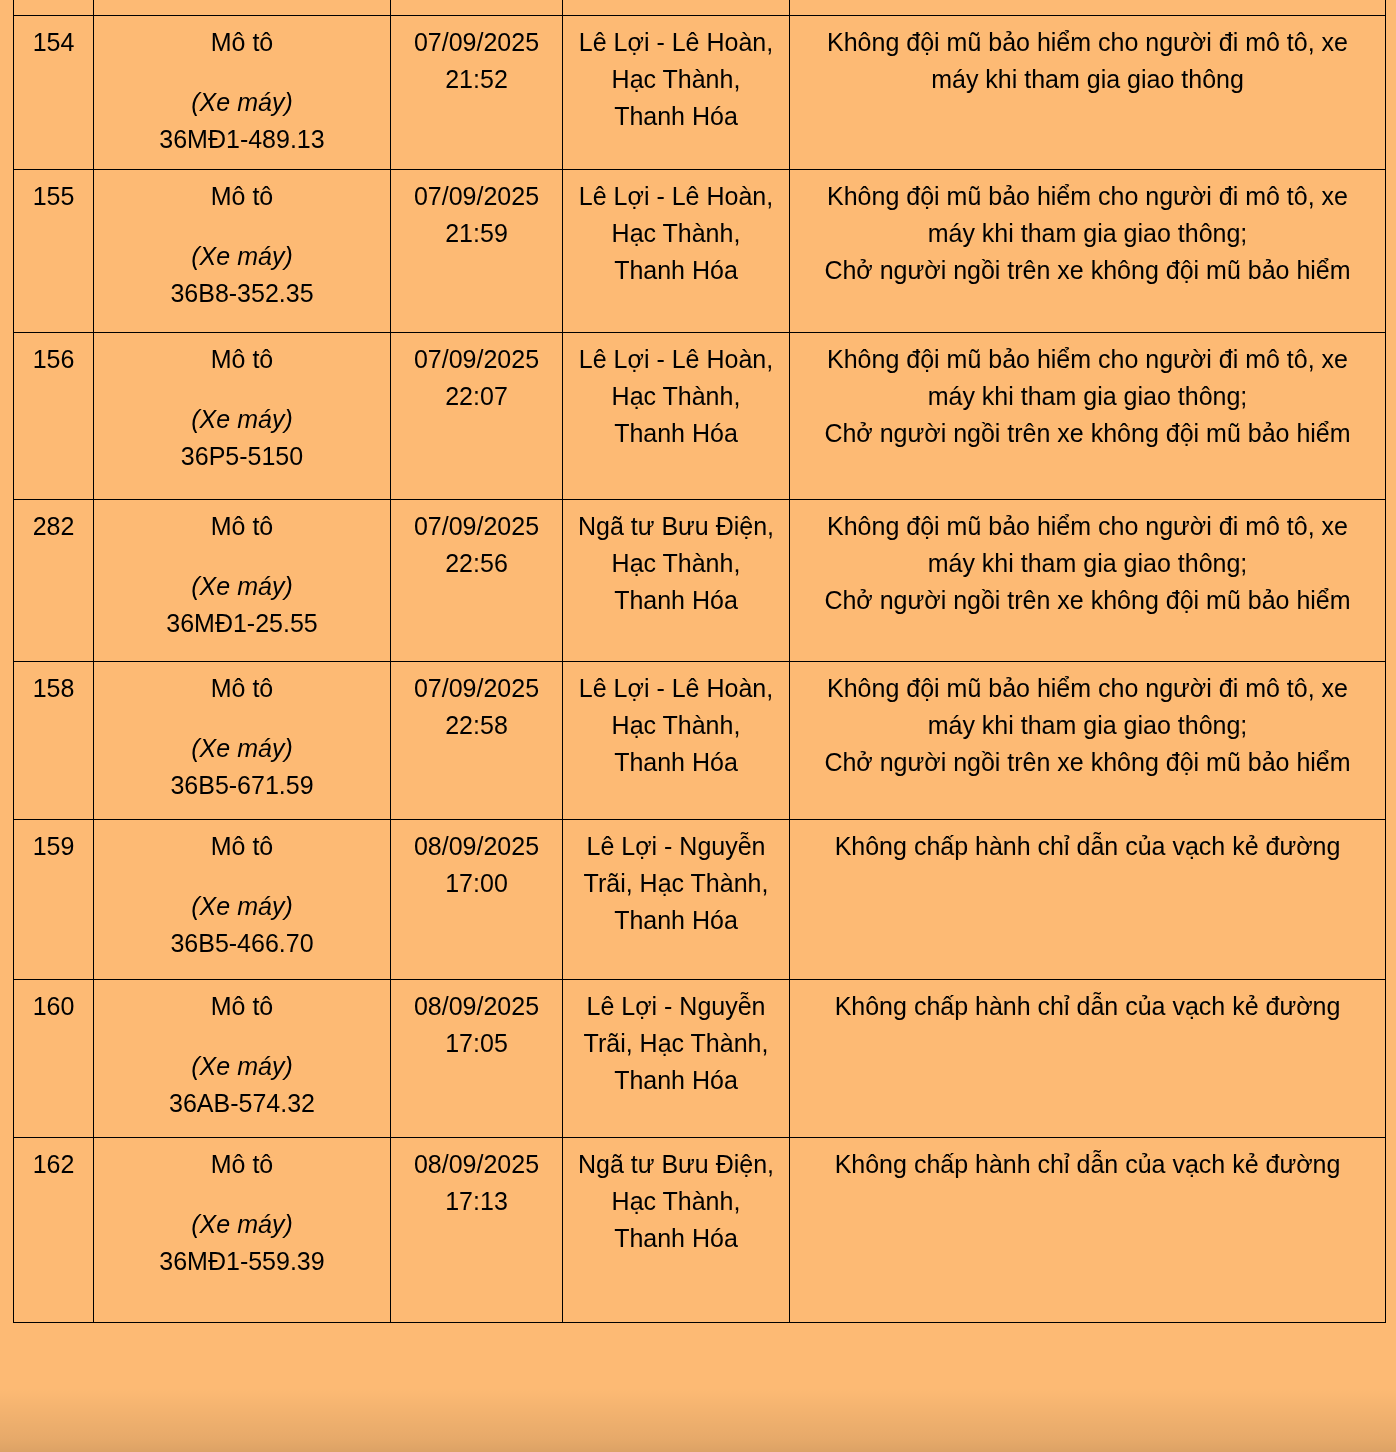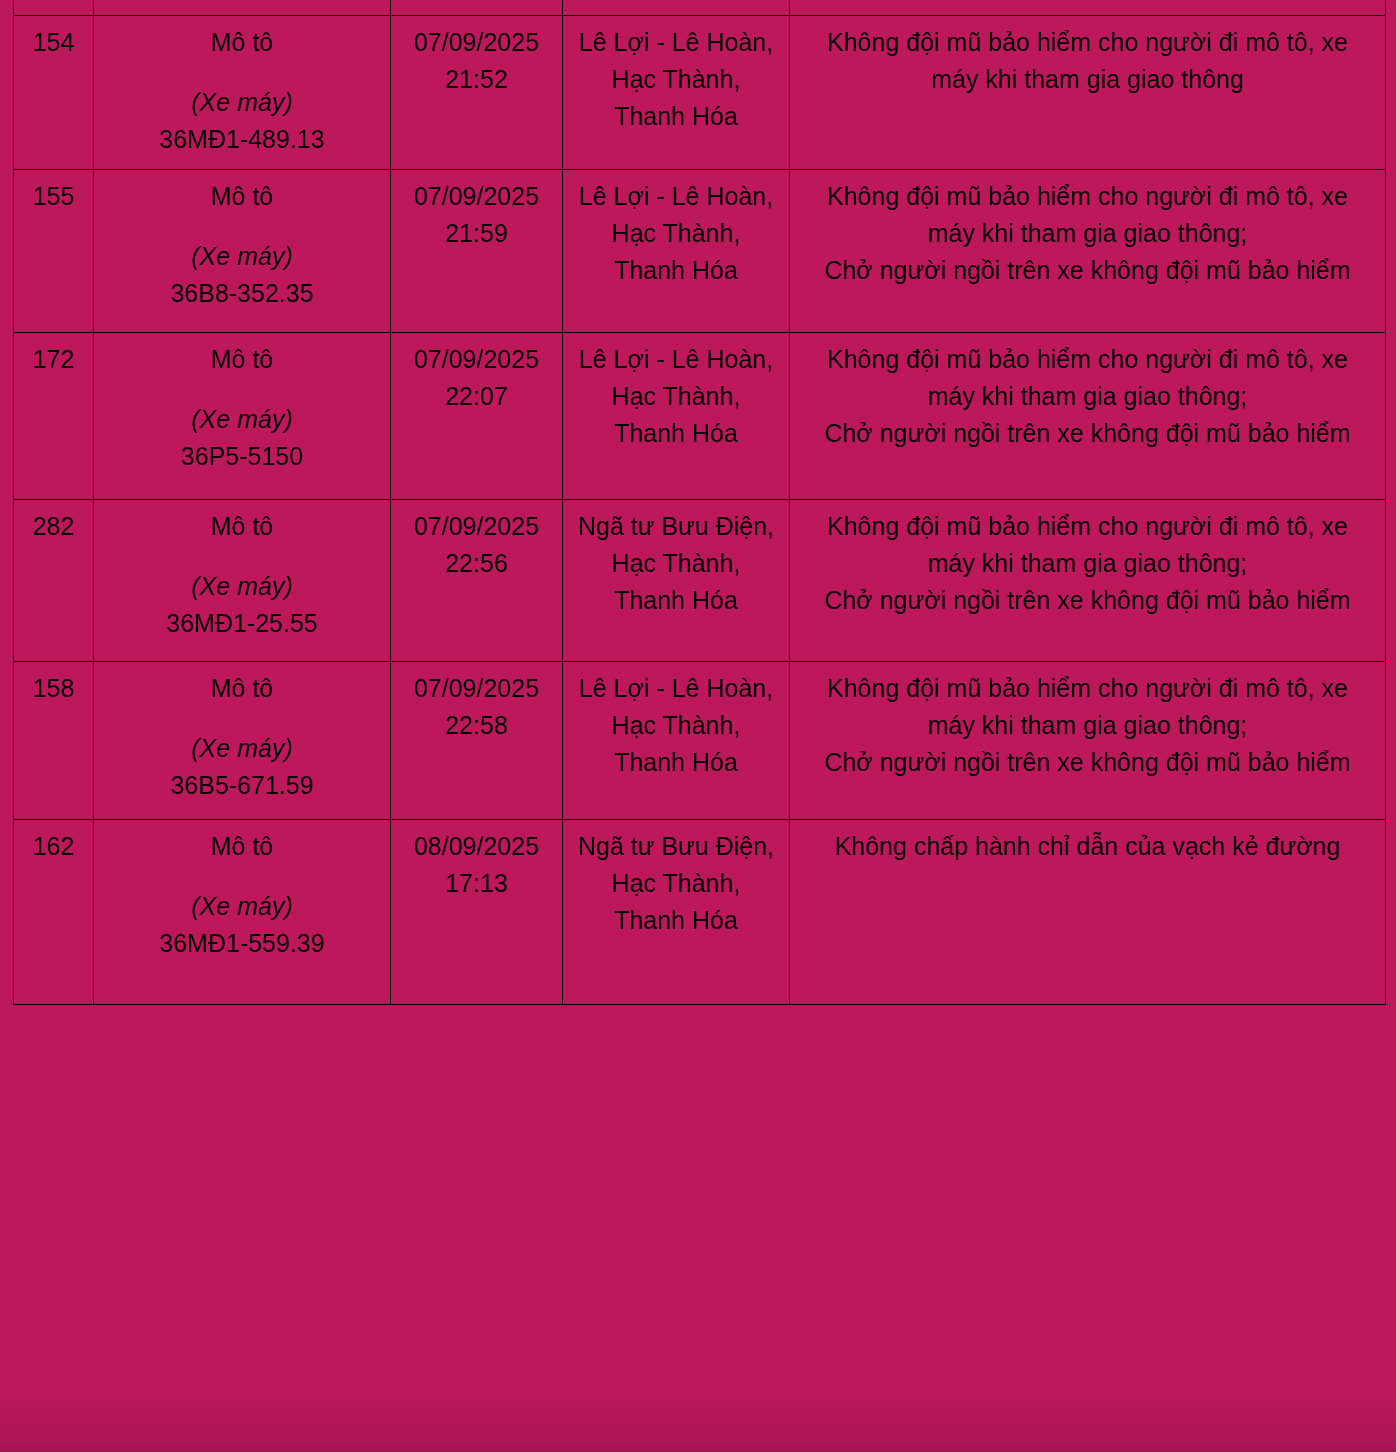--- a/index.html
+++ b/index.html
@@ -10,21 +10,21 @@
     height: 1452px;
     overflow: hidden;
     font-family: "Liberation Sans", "DejaVu Sans", sans-serif;
     color: #000000;
   }
   .page {
     position: relative;
     width: 1396px;
     height: 1452px;
     overflow: hidden;
-    background: #be185d;
+    background: #fdba74;
   }
   table.fines {
     border-collapse: collapse;
     table-layout: fixed;
     width: 1372px;
     margin-left: 13px;
     font-size: 25px;
     line-height: 37px;
   }
   table.fines td {
@@ -110,21 +110,21 @@
         </td>
         <td class="pre">Lê Lợi - Lê Hoàn,
 Hạc Thành,
 Thanh Hóa</td>
         <td class="pre">Không đội mũ bảo hiểm cho người đi mô tô, xe
 máy khi tham gia giao thông;
 Chở người ngồi trên xe không đội mũ bảo hiểm</td>
       </tr>
 
       <tr class="r156">
-        <td>172</td>
+        <td>156</td>
         <td>
           <div>Mô tô</div>
           <div class="veh-model">(Xe máy)</div>
           <div class="plate">36P5-5150</div>
         </td>
         <td>
           <div>07/09/2025</div>
           <div>22:07</div>
         </td>
         <td class="pre">Lê Lợi - Lê Hoàn,
@@ -166,21 +166,53 @@
           <div>22:58</div>
         </td>
         <td class="pre">Lê Lợi - Lê Hoàn,
 Hạc Thành,
 Thanh Hóa</td>
         <td class="pre">Không đội mũ bảo hiểm cho người đi mô tô, xe
 máy khi tham gia giao thông;
 Chở người ngồi trên xe không đội mũ bảo hiểm</td>
       </tr>
 
-
+      <tr class="r159">
+        <td>159</td>
+        <td>
+          <div>Mô tô</div>
+          <div class="veh-model">(Xe máy)</div>
+          <div class="plate">36B5-466.70</div>
+        </td>
+        <td>
+          <div>08/09/2025</div>
+          <div>17:00</div>
+        </td>
+        <td class="pre">Lê Lợi - Nguyễn
+Trãi, Hạc Thành,
+Thanh Hóa</td>
+        <td class="pre">Không chấp hành chỉ dẫn của vạch kẻ đường</td>
+      </tr>
+
+      <tr class="r160">
+        <td>160</td>
+        <td>
+          <div>Mô tô</div>
+          <div class="veh-model">(Xe máy)</div>
+          <div class="plate">36AB-574.32</div>
+        </td>
+        <td>
+          <div>08/09/2025</div>
+          <div>17:05</div>
+        </td>
+        <td class="pre">Lê Lợi - Nguyễn
+Trãi, Hạc Thành,
+Thanh Hóa</td>
+        <td class="pre">Không chấp hành chỉ dẫn của vạch kẻ đường</td>
+      </tr>
 
 
       <tr class="r162">
         <td>162</td>
         <td>
           <div>Mô tô</div>
           <div class="veh-model">(Xe máy)</div>
           <div class="plate">36MĐ1-559.39</div>
         </td>
         <td>

